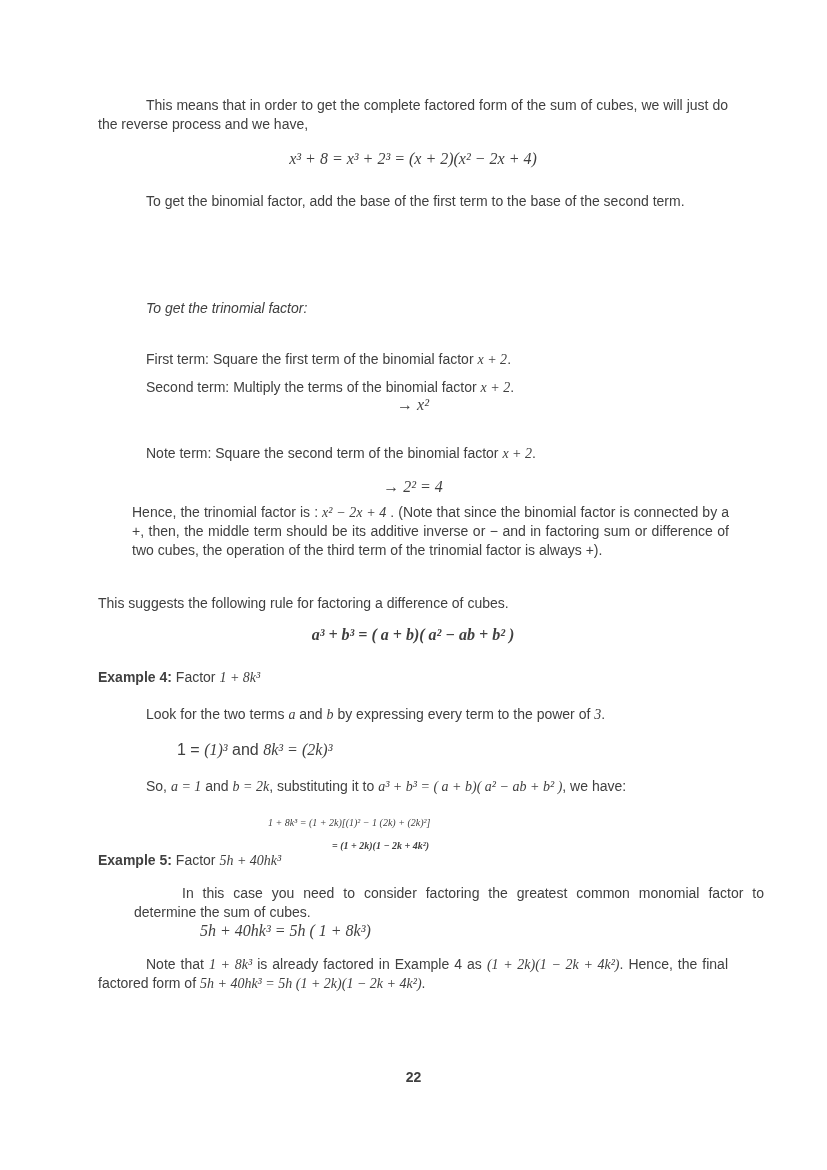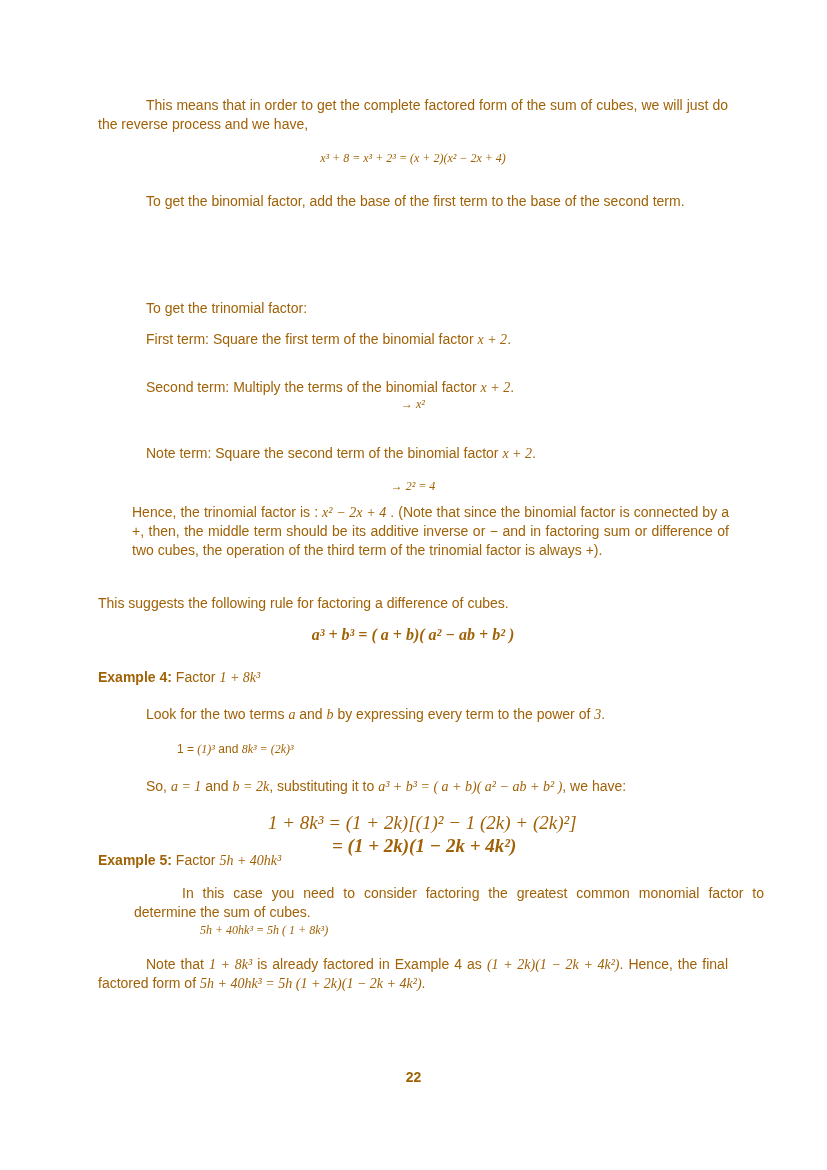--- a/index.html
+++ b/index.html
@@ -6,51 +6,51 @@
   html, body { margin: 0; padding: 0; background: #ffffff; }
   .page {
     position: relative;
     width: 827px;
     height: 1170px;
     background: #ffffff;
     margin: 0 auto;
     font-family: "Liberation Sans", sans-serif;
     font-size: 14px;
     line-height: 19px;
-    color: #a16207;
+    color: #404040;
     overflow: hidden;
   }
   .blk { position: absolute; }
   .j  { text-align: justify; }
   .ind { text-indent: 48px; }
   .nw { white-space: nowrap; }
   .c  { left: 98px; width: 630px; text-align: center; }
   .full-c { left: 0; width: 827px; text-align: center; font-weight: bold; }
   .m  { font-family: "Liberation Serif", serif; font-style: italic; }
   .b  { font-weight: bold; }
-  .eq { font-size: 12px; }
+  .eq { font-size: 16px; }
   .eq-rule { font-size: 16px; }
   .sub-line { line-height: 20px; }
-  .work-eq { font-size: 19px; }
+  .work-eq { font-size: 10px; }
 </style>
 </head>
 <body>
 
 <div class="page">
 
   <div class="blk j ind" style="top:96px; left:98px; width:630px;"><span>This means that in order to get the complete factored form of the sum of cubes, we will just do the reverse process and we have,</span></div>
 
   <div class="blk c eq nw" style="top:149px;"><span class="m">x³ + 8 = x³ + 2³ = (x + 2)(x² − 2x + 4)</span></div>
 
   <div class="blk nw" style="top:192px; left:146px;"><span>To get the binomial factor, add the base of the first term to the base of the second term.</span></div>
 
 
-  <div class="blk nw" style="top:299px; left:146px;"><span>To get the trinomial factor:</span></div>
+  <div class="blk nw" style="top:299px; left:146px;font-style:italic;"><span>To get the trinomial factor:</span></div>
 
-  <div class="blk nw" style="top:330px; left:146px;"><span>First term: Square the first term of the binomial factor </span><span class="m">x + 2</span><span>.</span></div>
+  <div class="blk nw" style="top:350px; left:146px;"><span>First term: Square the first term of the binomial factor </span><span class="m">x + 2</span><span>.</span></div>
 
   <div class="blk c eq nw" style="top:351px;margin-top:44px;"><span class="m">→ x²</span></div>
 
   <div class="blk nw" style="top:378px; left:146px;"><span>Second term: Multiply the terms of the binomial factor </span><span class="m">x + 2</span><span>.</span></div>
 
 
   <div class="blk nw" style="top:444px; left:146px;"><span>Note term: Square the second term of the binomial factor </span><span class="m">x + 2</span><span>.</span></div>
 
   <div class="blk c eq nw" style="top:477px;"><span class="m">→ 2² = 4</span></div>
 

